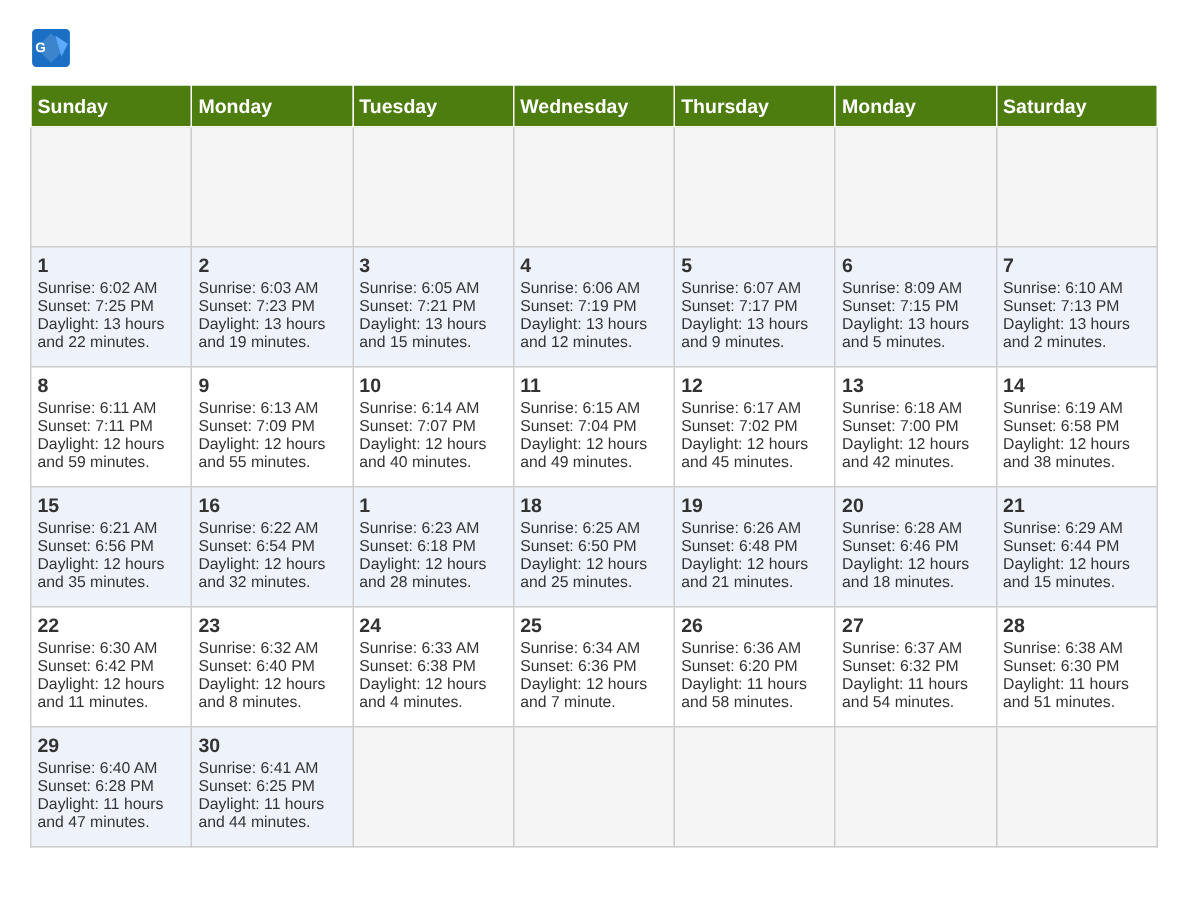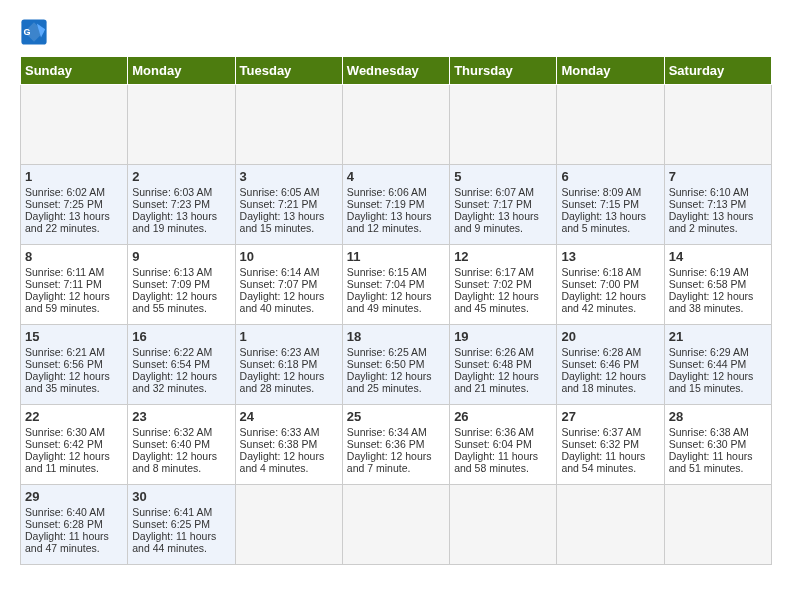--- a/index.html
+++ b/index.html
@@ -310,21 +310,21 @@
           <td>
             <span class="day-num">25</span>
             <div>Sunrise: 6:34 AM</div>
             <div>Sunset: 6:36 PM</div>
             <div>Daylight: 12 hours</div>
             <div>and 7 minute.</div>
           </td>
           <td>
             <span class="day-num">26</span>
             <div>Sunrise: 6:36 AM</div>
-            <div>Sunset: 6:04 PM</div>
+            <div>Sunset: 6:20 PM</div>
             <div>Daylight: 11 hours</div>
             <div>and 58 minutes.</div>
           </td>
           <td>
             <span class="day-num">27</span>
             <div>Sunrise: 6:37 AM</div>
             <div>Sunset: 6:32 PM</div>
             <div>Daylight: 11 hours</div>
             <div>and 54 minutes.</div>
           </td>

